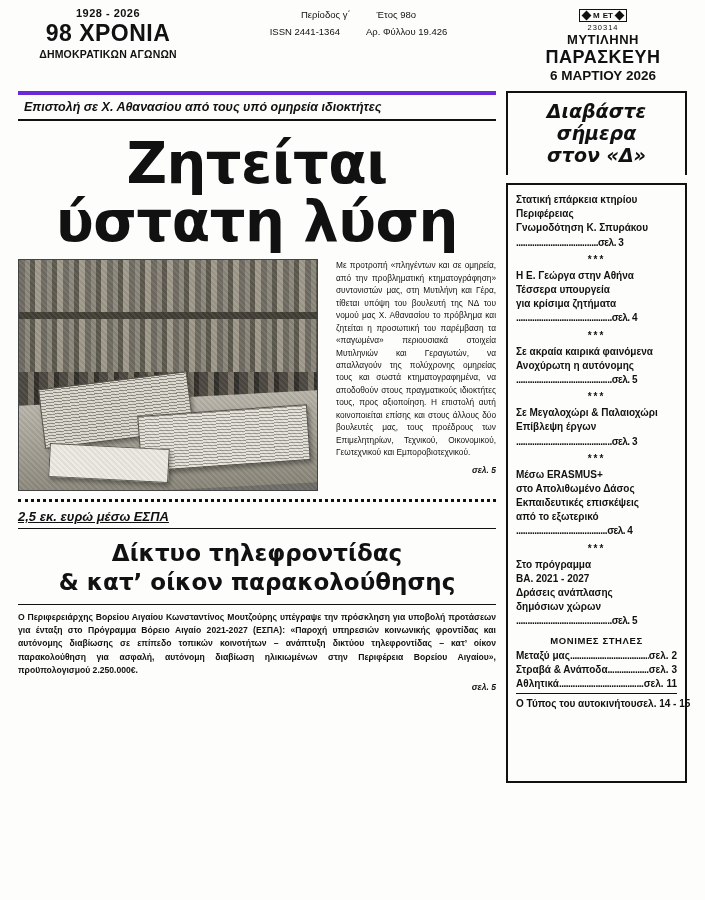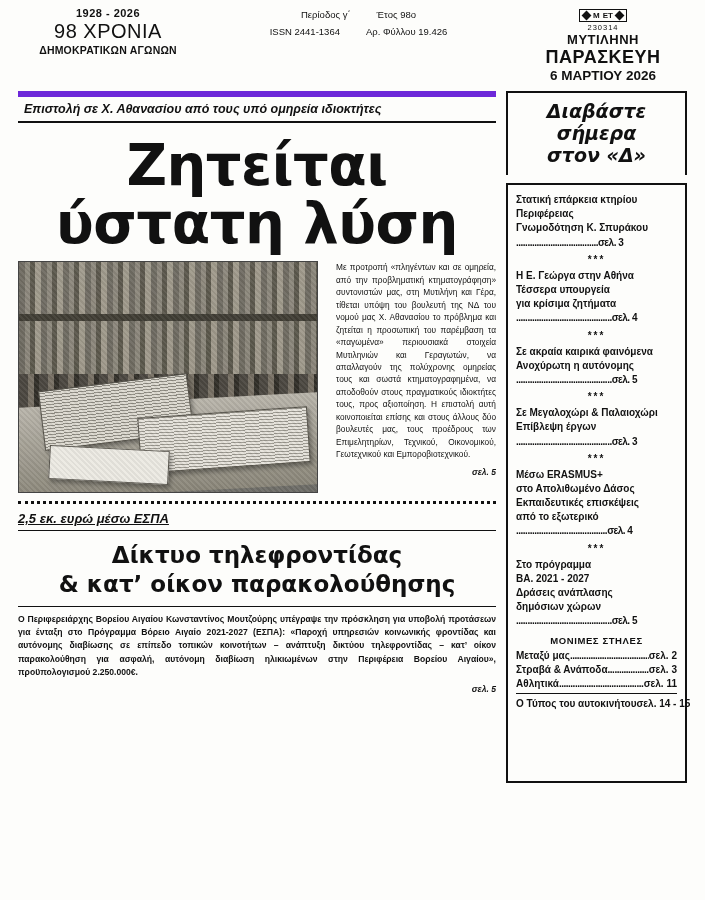--- a/index.html
+++ b/index.html
@@ -44,21 +44,21 @@
     text-align: center; margin-top: 8px;
     font-size: 10.5px; font-weight: bold; letter-spacing: 2.1px;
     color: #111;
   }
   .rule-thick { border-top: 2px solid #111; margin-top: 5px; }
 
   
   .infobar { display: flex; align-items: stretch; padding: 5px 0 6px; }
   .ib-left { width: 180px; text-align: center; padding-top: 2px; }
   .ib-left .years { font-size: 11px; font-weight: bold; letter-spacing: 0.5px; }
-  .ib-left .big { font-size: 20px; font-weight: normal; letter-spacing: 0.5px; margin: 1px 0; }
+  .ib-left .big { font-size: 23px; font-weight: bold; letter-spacing: 0.5px; margin: 1px 0; }
   .ib-left .sub { font-size: 10.5px; font-weight: bold; letter-spacing: 0.2px; }
 
   .ib-mid { flex: 1; text-align: center; font-size: 9.5px; line-height: 1.75; padding-top: 2px; }
   .ib-mid .row { display: flex; justify-content: center; gap: 26px; }
   .ib-mid .row span { white-space: nowrap; }
   .ib-mid .web { margin-top: 1px; display: flex; justify-content: center; gap: 26px; }
 
   .ib-right { width: 168px; text-align: center; }
   .ib-right .stamp {
     display: inline-flex; align-items: center; gap: 3px;
@@ -71,21 +71,21 @@
   .ib-right .day { font-size: 18px; font-weight: bold; letter-spacing: 0.5px; }
   .ib-right .date { font-size: 13.5px; font-weight: bold; }
 
   
   .content { display: flex; gap: 10px; margin-top: 2px; }
   .left-col { width: 478px; }
   .right-col { width: 181px; }
 
   
   .kicker {
-    border-top: 6px solid #6d28d9; border-bottom: 2px solid #111;
+    border-top: 4px solid #6d28d9; border-bottom: 2px solid #111;
     padding: 5px 4px 5px 6px;
     font-size: 12.5px; font-weight: bold; font-style: italic; color: #111;
   }
 
   .headline {
     text-align: center;
     font-family: "DejaVu Sans", sans-serif;
     font-weight: bold;
     font-size: 56px;
     line-height: 1.04;

